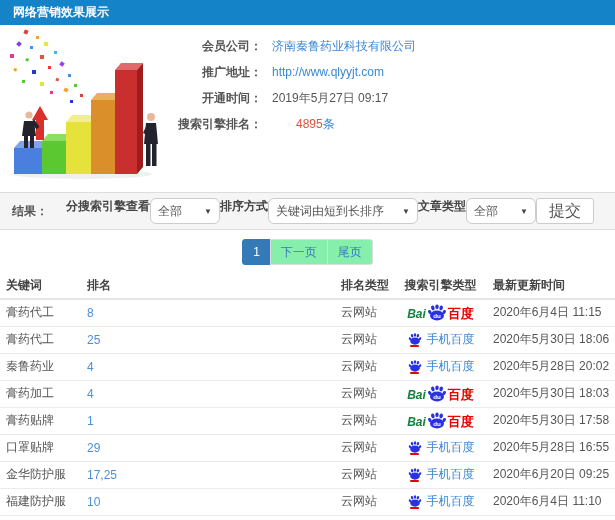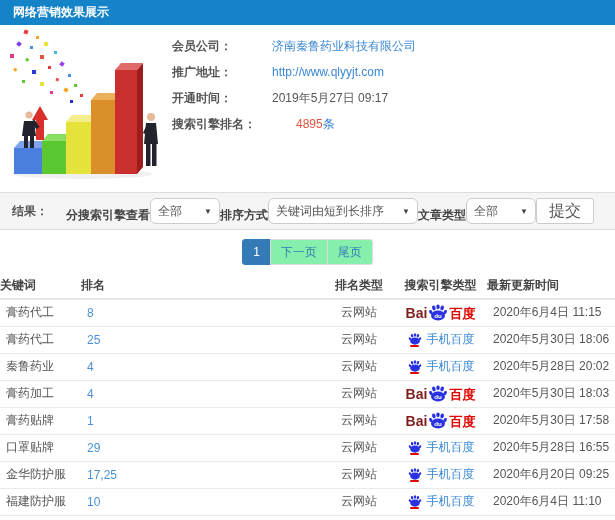--- a/index.html
+++ b/index.html
@@ -9,60 +9,60 @@
 
   
   .topbar { height:25px; background:#1583c7; display:flex; align-items:center; padding-left:13px; }
   .topbar .title { color:#fff; font-weight:bold; font-size:12px; }
 
   
   .info-sec { height:167px; position:relative; }
   .clipart { position:absolute; left:2px; top:3px; width:168px; height:152px; }
   .info-list { margin-left:172px; padding-top:8px; }
   .info-row { height:26px; display:flex; align-items:center; }
-  .info-label { width:90px; text-align:left; font-weight:bold; color:#555; flex:0 0 90px; }
+  .info-label { width:90px; text-align:right; font-weight:bold; color:#555; flex:0 0 90px; }
   .info-value { margin-left:10px; }
   a.blue-link { color:#3a87d4; text-decoration:none; cursor:pointer; }
   .red-num { color:#e4533f;margin-left:24px; }
   .blue-suffix { color:#3a87d4; }
 
   
   .filter-panel { height:38px; background:#f5f5f5; border-top:1px solid #ddd; border-bottom:1px solid #ddd;
     display:flex; align-items:center; padding:0 21px 0 12px; }
   .filter-panel .result-label { font-weight:bold; color:#555; }
-  .filter-right { margin-left:auto; display:flex; align-items:flex-end; }
+  .filter-right { margin-left:auto; display:flex; align-items:flex-start; }
   .filter-right .flabel { font-weight:bold; color:#444; white-space:nowrap; }
   .fake-select { background:#fff; border:1px solid #ccc; border-radius:6px; height:26px;
     display:flex; align-items:center; justify-content:space-between; padding:0 7px; color:#555; cursor:pointer; }
   .fake-select .caret { font-size:8px; color:#444; margin-left:8px; }
   .sel-sm { width:70px; } .sel-lg { width:150px; }
   .submit-btn { background:#fff; border:1px solid #ccc; border-radius:3px; height:26px; padding:0 12px;
     color:#555; font-size:16px; cursor:pointer; }
 
   
   .pager { margin-top:9px; display:flex; justify-content:center; }
   .pager .pg { height:26px; min-width:26px; display:flex; align-items:center; justify-content:center;
     border:1px solid #ddd; background:#86efac; color:#337ab7; padding:0 10px; margin-left:-1px; cursor:pointer; }
   .pager .pg.first { border-radius:3px 0 0 3px; margin-left:0; }
   .pager .pg.last { border-radius:0 3px 3px 0; }
   .pager .pg.active { background:#337ab7; border-color:#337ab7; color:#fff; }
 
   
   table.kw { width:100%; border-collapse:collapse; margin-top:7px; table-layout:fixed; }
   table.kw col.c1{width:81px;} table.kw col.c2{width:254px;} table.kw col.c3{width:59px;}
   table.kw col.c4{width:93px;} table.kw col.c5{width:128px;}
-  table.kw th { text-align:left; font-weight:bold; color:#444; height:27px; 
+  table.kw th { text-align:left; font-weight:bold; color:#444; height:27px; padding-left:6px;
     border-bottom:2px solid #e5e5e5; font-size:12px; }
   table.kw th.center, table.kw td.center { text-align:center; padding-left:0; }
   table.kw td { height:27px; padding-left:6px; border-bottom:1px solid #ebebeb; color:#555; }
   .rank-link { color:#4a90d9; cursor:pointer; }
 
   
   .bd-logo { display:inline-flex; align-items:flex-end; line-height:1; }
-  .bd-bai { color:#7f1d1d; font-weight:bold; font-size:14px; }
+  .bd-bai { color:#15803d; font-weight:bold; font-size:12px; font-style:italic; }
   .bd-cn { color:#e10601; font-weight:bold; font-size:13px; }
   .bd-paw { margin:0 1px -1px 1px; }
   .mb-badge { display:inline-flex; align-items:center; gap:4px; }
   .mb-iconwrap { display:inline-flex; flex-direction:column; align-items:center; line-height:0; }
   .mb-underline { width:9px; height:2px; background:#e10601; margin-top:1px; border-radius:1px; }
   .mb-text { color:#3a87d4; }
 </style>
 </head>
 <body>
 

